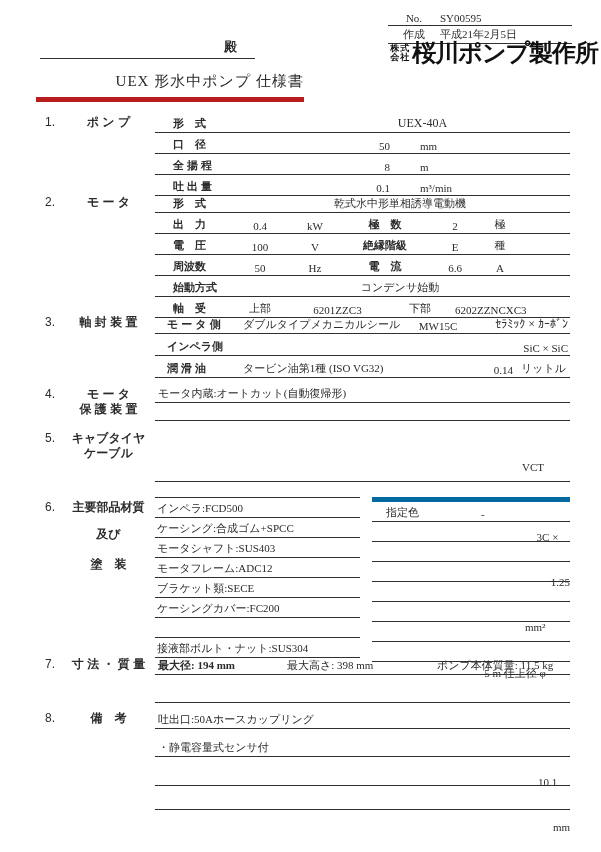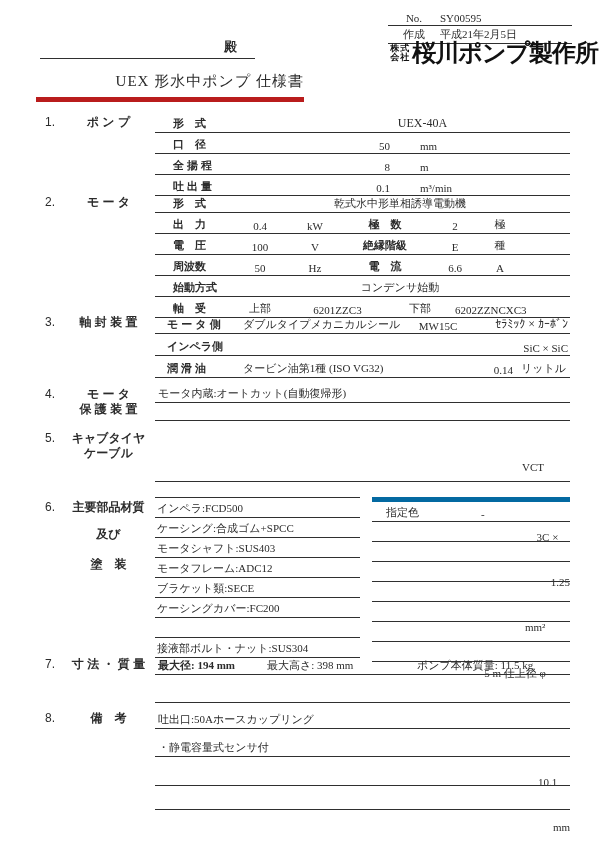--- a/index.html
+++ b/index.html
@@ -71,21 +71,21 @@
   .mat-cols{flex:1;display:flex;}
   .mat-col-left{width:205px;flex:0 0 205px;border-top:1px solid #2f2f2f;}
   .mat-gap{width:12px;flex:0 0 12px;}
   .mat-col-right{flex:1;border-top:5px solid #0369a1;}
   .mat-row{border-bottom:1px solid #2f2f2f;height:18px;display:flex;align-items:flex-end;padding-bottom:1px;}
   .mat-text{padding-left:2px;white-space:nowrap;}
   .color-lbl{padding-left:14px;}
   .color-val{margin-left:62px;}
   
   .d1{width:112px;flex:0 0 112px;padding-left:3px;box-sizing:border-box;font-weight:bold;}
-  .d2{width:150px;flex:0 0 150px;}
+  .d2{width:150px;flex:0 0 150px;margin-left:20px;}
   .d3{flex:1;}
 </style>
 </head>
 <body>
 
 <div class="page">
 
   <div class="no-table">
     <div class="no-row">
       <span class="no-lbl">No.</span>

